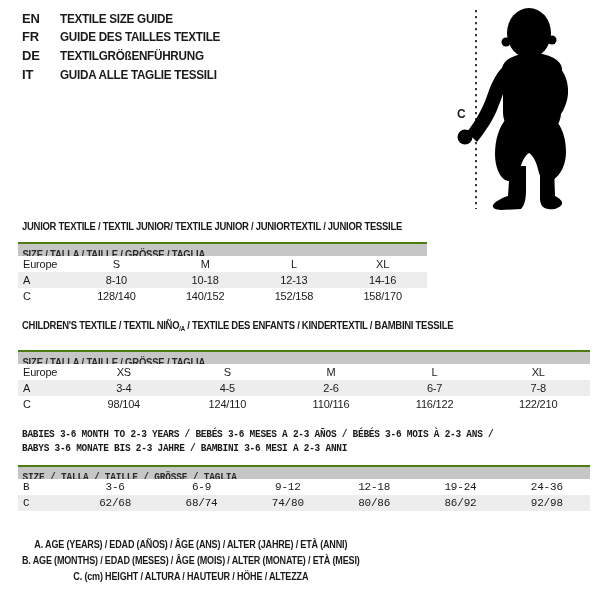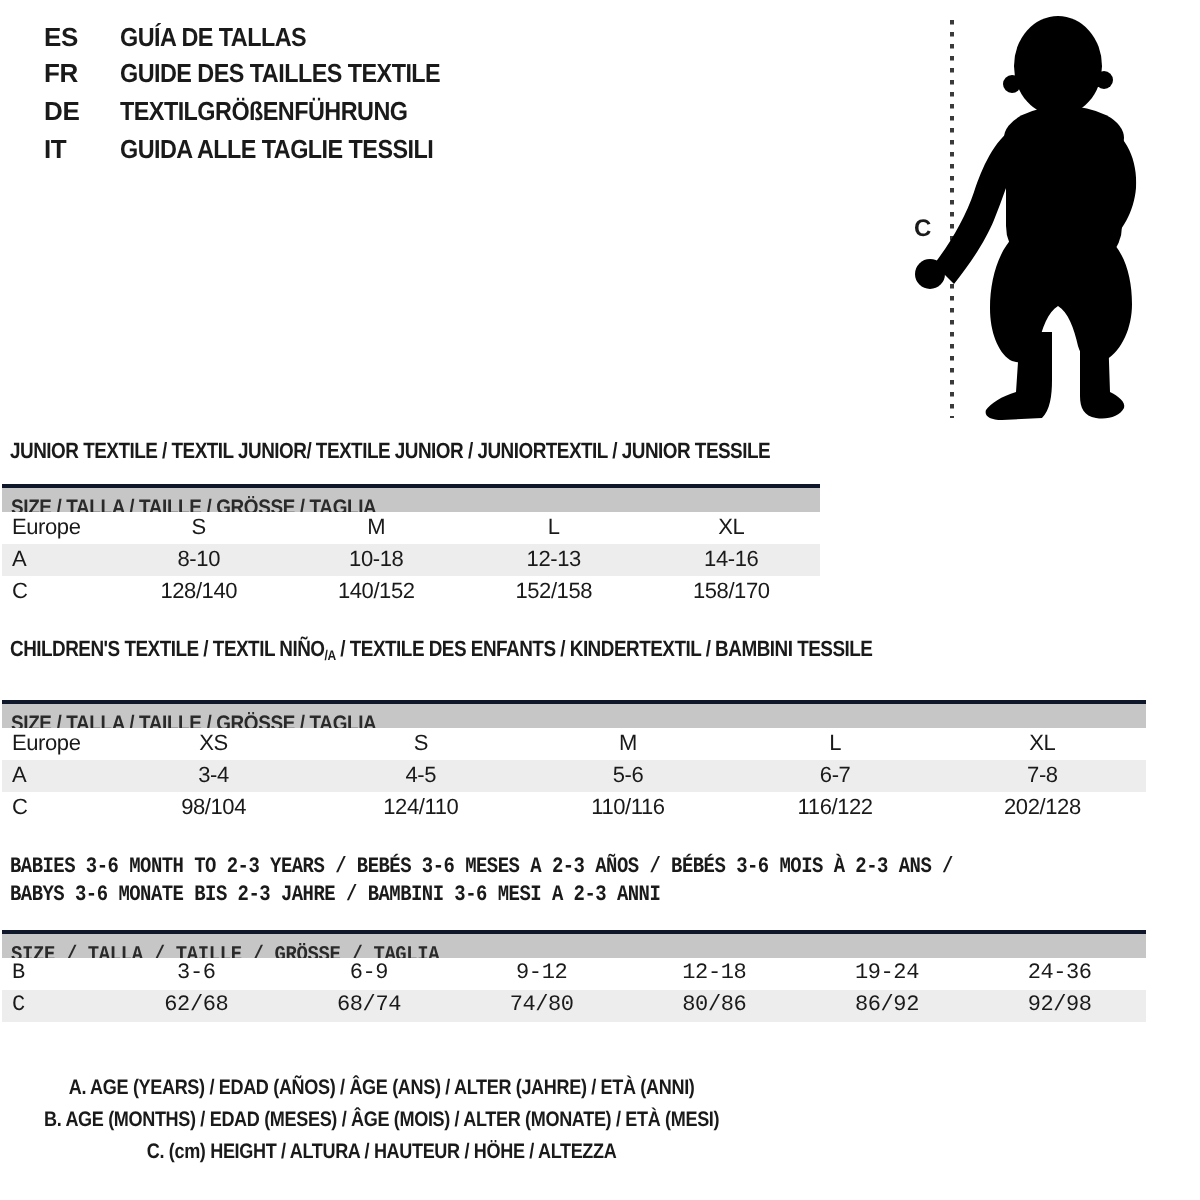--- a/index.html
+++ b/index.html
@@ -14,43 +14,43 @@
   .lang-block{top:9px;left:22px;}
   .lang-row{display:flex;height:18.6px;align-items:center;}
   .lang-code{width:38px;font-size:13px;font-weight:bold;letter-spacing:-0.2px;}
   .lang-title{font-size:13px;font-weight:bold;white-space:nowrap;letter-spacing:-0.3px;transform:scaleX(0.9);transform-origin:0 50%;}
 
   
   .figure-svg{top:4px;left:450px;}
   .figure-c{top:107px;left:457px;font-size:12px;font-weight:bold;}
 
   
-  .section{position:absolute;left:1px;}
+  .section{position:absolute;left:18px;}
   .tbl-title{margin-left:4px;font-size:11px;font-weight:bold;line-height:14px;white-space:nowrap;letter-spacing:-0.3px;transform:scaleX(0.86);transform-origin:0 0;}
   .tbl-title .subsize{font-size:7px;vertical-align:-2px;}
-  .size-bar{height:14px;background:#c6c6c6;border-top:2px solid #0f172a;box-sizing:border-box;overflow:hidden;}
+  .size-bar{height:14px;background:#c6c6c6;border-top:2px solid #4d7c0f;box-sizing:border-box;overflow:hidden;}
   .size-bar span{display:inline-block;font-size:10.5px;font-weight:bold;line-height:12px;padding-left:5px;color:#2a2a2a;white-space:nowrap;letter-spacing:-0.2px;transform:scaleX(0.9);transform-origin:0 0;}
   table{border-collapse:collapse;table-layout:fixed;}
   td{height:16px;font-size:11px;text-align:center;padding:0;vertical-align:middle;letter-spacing:-0.2px;white-space:nowrap;}
   td:first-child{text-align:left;padding-left:5px;}
   tr:nth-child(even) td{background:#ededed;}
 
   .m9{margin-top:9px;} .m14{margin-top:14px;} .m10{margin-top:10px;}
 
   
   .legend{top:536px;left:22px;text-align:center;}
   .legend-line{font-size:10.5px;font-weight:bold;line-height:16px;white-space:nowrap;letter-spacing:-0.2px;transform:scaleX(0.86);transform-origin:0 50%;}
 </style>
 </head>
 <body>
 
 <div class="abs lang-block">
   <div class="lang-row">
-    <span class="lang-code">ES</span>
-    <span class="lang-title">GUÍA DE TALLAS</span>
+    <span class="lang-code">EN</span>
+    <span class="lang-title">TEXTILE SIZE GUIDE</span>
   </div>
   <div class="lang-row">
     <span class="lang-code">FR</span>
     <span class="lang-title">GUIDE DES TAILLES TEXTILE</span>
   </div>
   <div class="lang-row">
     <span class="lang-code">DE</span>
     <span class="lang-title">TEXTILGRÖßENFÜHRUNG</span>
   </div>
   <div class="lang-row">
@@ -135,31 +135,31 @@
       <td>XS</td>
       <td>S</td>
       <td>M</td>
       <td>L</td>
       <td>XL</td>
     </tr>
     <tr>
       <td>A</td>
       <td>3-4</td>
       <td>4-5</td>
-      <td>5-6</td>
+      <td>2-6</td>
       <td>6-7</td>
       <td>7-8</td>
     </tr>
     <tr>
       <td>C</td>
       <td>98/104</td>
       <td>124/110</td>
       <td>110/116</td>
       <td>116/122</td>
-      <td>202/128</td>
+      <td>122/210</td>
     </tr>
   </tbody>
     </table>
 </div>
 
 <div class="section" style="top:427px;width:572px;font-family:Liberation Mono, monospace;">
   <div class="tbl-title">BABIES 3-6 MONTH TO 2-3 YEARS / BEBÉS 3-6 MESES A 2-3 AÑOS / BÉBÉS 3-6 MOIS À 2-3 ANS /</div>
   <div class="tbl-title">BABYS 3-6 MONATE BIS 2-3 JAHRE / BAMBINI 3-6 MESI A 2-3 ANNI</div>
   <div class="size-bar m10"><span>SIZE / TALLA / TAILLE / GRÖSSE / TAGLIA</span></div>
   <table style="width:572px;">

